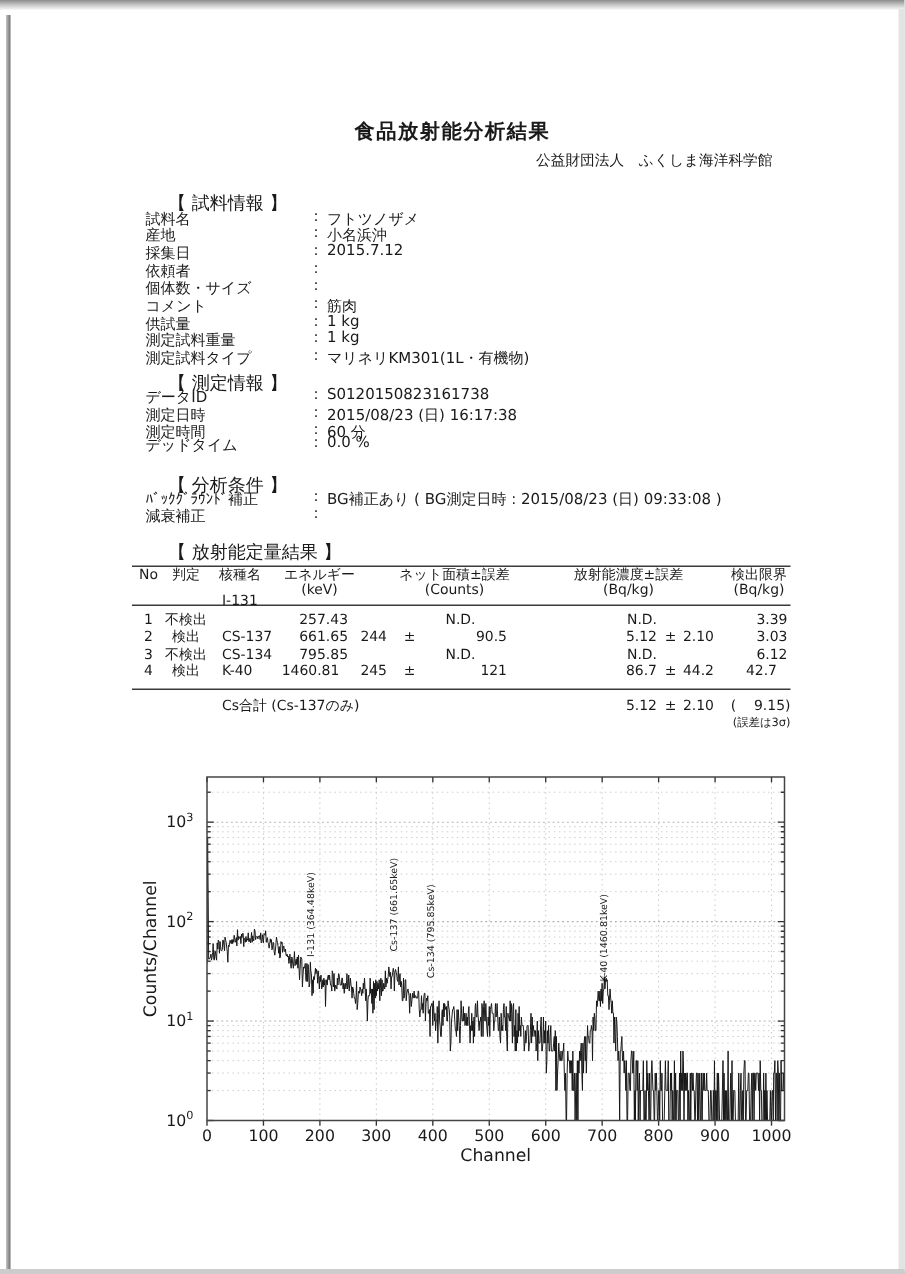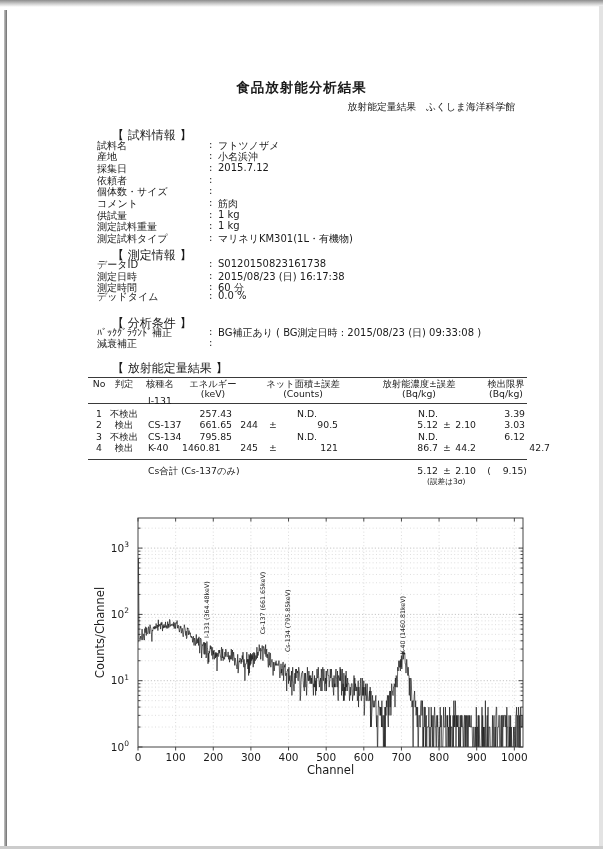--- a/index.html
+++ b/index.html
@@ -37,21 +37,21 @@
 </head>
 <body>
 
 <div class="page">
   <div class="edge-top"></div>
   <div class="edge-left"></div>
   <div class="edge-right"></div>
   <div class="edge-bottom"></div>
 
   <h1 class="title">食品放射能分析結果</h1>
-  <div class="org">放射能定量結果　ふくしま海洋科学館</div>
+  <div class="org">公益財団法人　ふくしま海洋科学館</div>
 
   <div class="overlay">
     <div class="sec-heading" style="top:127px">【 試料情報 】</div>
     <div id="sample-rows">
         <div class="info-row" style="top: 138.5px;">
           <span class="lbl">試料名</span>
           <span class="col">:</span>
           <span class="val">フトツノザメ</span>
         </div>
         <div class="info-row" style="top: 150.2px;">
@@ -177,37 +177,37 @@
         <span class="tc" style="left: 88px; width: 22px; top: 431.5px; text-align: center;">3</span>
         <span class="tc" style="left: 104px; width: 40px; top: 431.5px; text-align: center;">不検出</span>
         <span class="tc" style="left: 148px; width: 50px; top: 431.5px; text-align: left;">CS-134</span>
         <span class="tc" style="left: 182px; width: 50px; top: 431.5px; text-align: right;">795.85</span>
         <span class="tc" style="left: 277px; width: 60px; top: 431.5px; text-align: center;">N.D.</span>
         <span class="tc" style="left: 380px; width: 58px; top: 431.5px; text-align: right;">N.D.</span>
         <span class="tc" style="left: 467px; width: 58px; top: 431.5px; text-align: right;">6.12</span>
         <span class="tc" style="left: 88px; width: 22px; top: 443px; text-align: center;">4</span>
         <span class="tc" style="left: 104px; width: 40px; top: 443px; text-align: center;">検出</span>
         <span class="tc" style="left: 148px; width: 50px; top: 443px; text-align: left;">K-40</span>
-        <span class="tc" style="left: 182px; width: 50px; top: 443px; text-align: left;">1460.81</span>
+        <span class="tc" style="left: 182px; width: 50px; top: 443px; text-align: center;">1460.81</span>
         <span class="tc" style="left: 212px; width: 46px; top: 443px; text-align: right;">245</span>
         <span class="tc" style="left: 264px; width: 18px; top: 443px; text-align: center;">±</span>
         <span class="tc" style="left: 290px; width: 48px; top: 443px; text-align: right;">121</span>
         <span class="tc" style="left: 380px; width: 58px; top: 443px; text-align: right;">86.7</span>
         <span class="tc" style="left: 440px; width: 14px; top: 443px; text-align: center;">±</span>
         <span class="tc" style="left: 454px; width: 22px; top: 443px; text-align: right;">44.2</span>
-        <span class="tc" style="left: 492px; width: 58px; top: 443px; text-align: right;">42.7</span>
+        <span class="tc" style="left: 460px; width: 58px; top: 443px; text-align: right;">42.7</span>
       </div>
     <div class="hr" style="top:459px"></div>
     <div id="tbl-sum">
         <span class="tc" style="left: 148px; width: 200px; top: 465.5px; text-align: left;">Cs合計 (Cs-137のみ)</span>
         <span class="tc" style="left: 380px; width: 58px; top: 465.5px; text-align: right;">5.12</span>
         <span class="tc" style="left: 440px; width: 14px; top: 465.5px; text-align: center;">±</span>
         <span class="tc" style="left: 454px; width: 22px; top: 465.5px; text-align: right;">2.10</span>
         <span class="tc" style="left: 447px; width: 80px; top: 465.5px; text-align: right;">(    9.15)</span>
-        <span class="tc small" style="left: 427px; width: 100px; top: 476.5px; text-align: left;">(誤差は3σ)</span>
+        <span class="tc small" style="left: 427px; width: 100px; top: 476.5px; text-align: right;">(誤差は3σ)</span>
       </div>
   </div>
 
   <svg id="chart-svg" viewBox="0 0 603 849" width="603" height="849">
       <defs>
         <clipPath id="plotclip">
           <rect x="138" y="518" width="385" height="229"></rect>
         </clipPath>
       </defs>
       <g>

